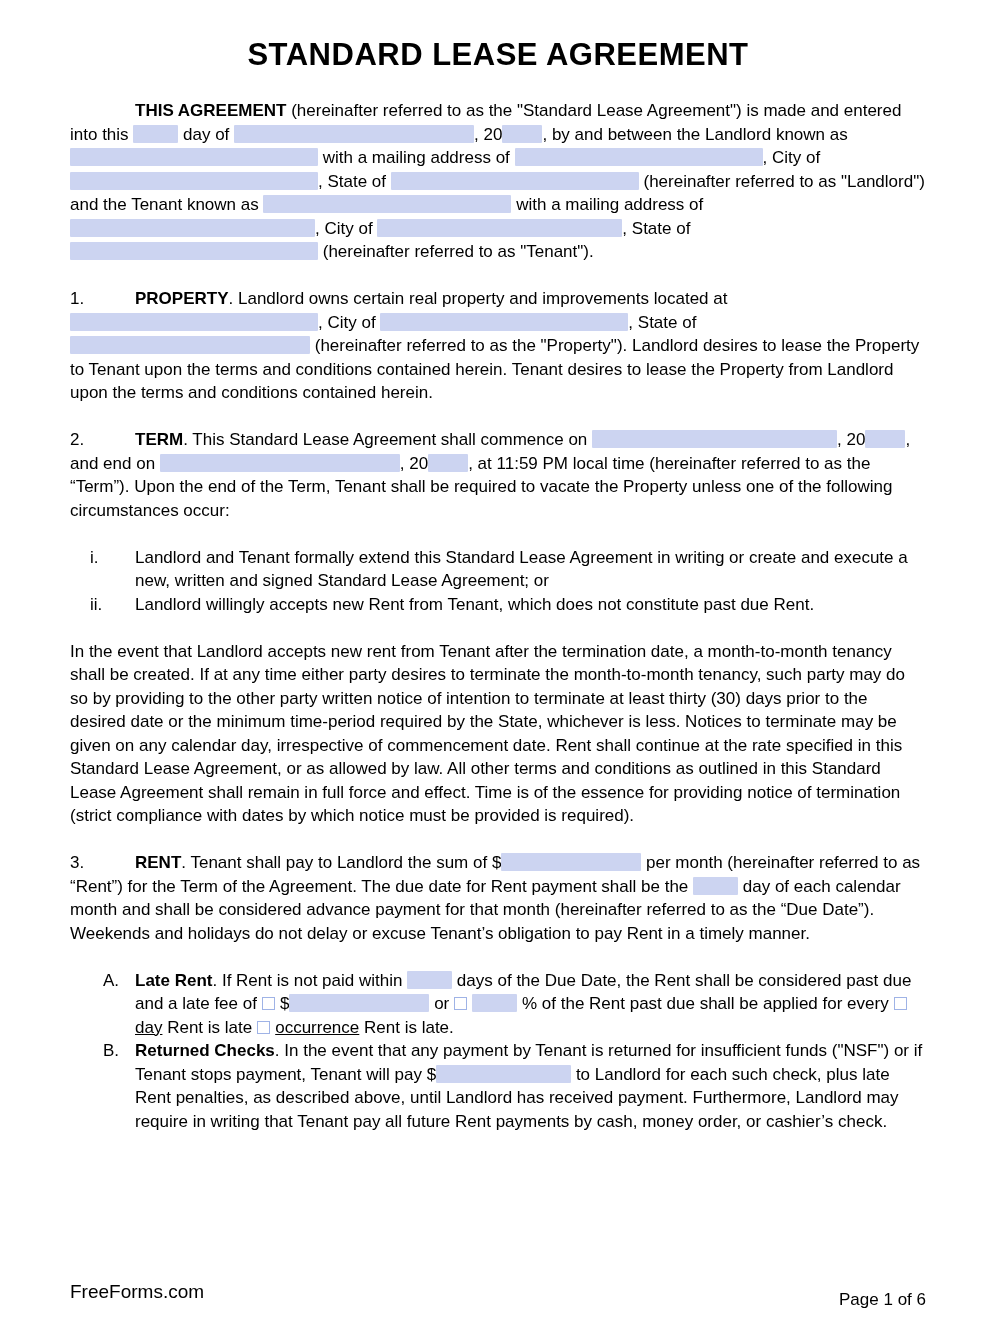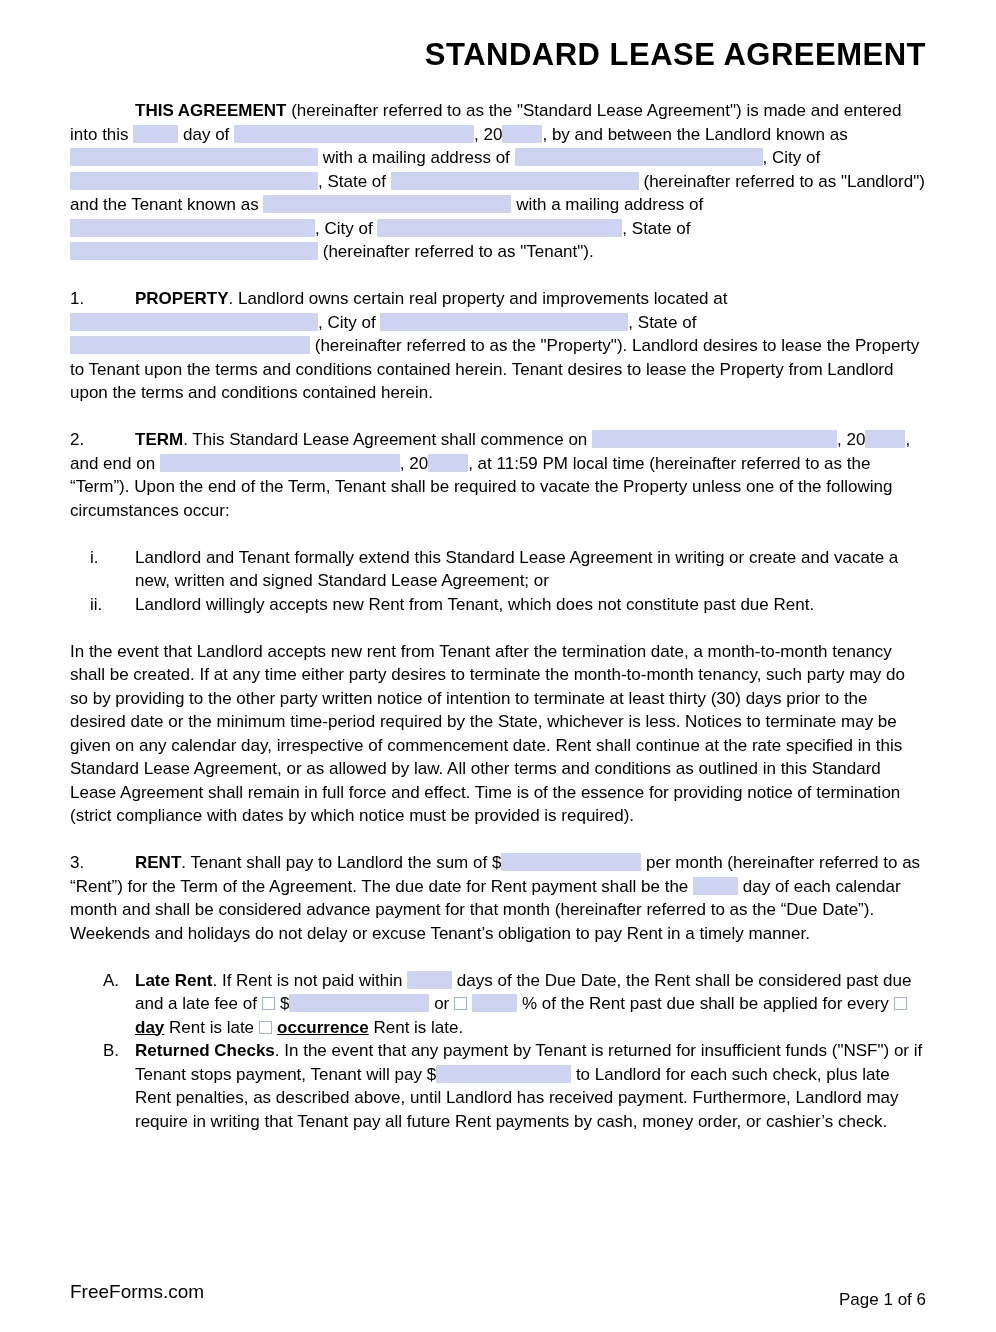--- a/index.html
+++ b/index.html
@@ -12,21 +12,21 @@
     background: var(--page_bg, #ffffff);
     color: var(--text, #000000);
     font-family: "Liberation Sans", sans-serif;
     font-size: 17px;
     line-height: 23.5px;
     padding: 34px 70px 0 70px;
     overflow: hidden;
   }
   h1.doc-title {
     margin: 2px 0 25px 0;
-    text-align: right;
+    text-align: center;
     font-size: 31px;
     line-height: 38px;
     letter-spacing: 0.5px;
     font-weight: bold;
   }
   p.para { margin: 0 0 23.5px 0; }
   .tab { display: inline-block; width: 65px; }
   .num { display: inline-block; width: 65px; }
   .blank {
     display: inline-block;
@@ -44,21 +44,21 @@
   .w248 { width: 248px; }
   .cb {
     display: inline-block;
     width: 13px;
     height: 13px;
     border: 1.5px solid var(--checkbox_border, #9fb3e6);
     background: #ffffff;
     margin: 0 5px;
     vertical-align: -1px;
   }
-  .u { text-decoration: underline; font-weight: bold; }
+  .u { text-decoration: underline; }
   .roman-list { margin: 0 0 23.5px 0; }
   .roman-item { display: flex; padding-left: 20px; }
   .roman-marker { flex: 0 0 45px; }
   .roman-text { flex: 1; }
   .alpha-item { display: flex; padding-left: 33px; }
   .alpha-marker { flex: 0 0 32px; }
   .alpha-body { flex: 1; }
   .footer-left { position: absolute; left: 70px; bottom: 29px; font-size: 19px; }
   .footer-right { position: absolute; right: 70px; bottom: 21px; font-size: 17px; text-align: right; }
 </style>
@@ -72,21 +72,21 @@
   <p class="para"><span class="tab"></span><b>THIS AGREEMENT</b><span> (hereinafter referred to as the "Standard Lease Agreement") is made and entered into this </span><span class="blank w45"></span><span> day of </span><span class="blank w240"></span><span>, 20</span><span class="blank w40"></span><span>, by and between the Landlord known as </span><span class="blank w248"></span><span> with a mailing address of </span><span class="blank w248"></span><span>, City of </span><span class="blank w248"></span><span>, State of </span><span class="blank w248"></span><span> (hereinafter referred to as "Landlord") and the Tenant known as </span><span class="blank w248"></span><span> with a mailing address of </span><span class="blank w245"></span><span>, City of </span><span class="blank w245"></span><span>, State of </span><span class="blank w248"></span><span> (hereinafter referred to as "Tenant").</span></p>
 
 
   <p class="para"><span class="num">1.</span><b>PROPERTY</b><span>. Landlord owns certain real property and improvements located at </span><span class="blank w248"></span><span>, City of </span><span class="blank w248"></span><span>, State of </span><span class="blank w240"></span><span> (hereinafter referred to as the "Property"). Landlord desires to lease the Property to Tenant upon the terms and conditions contained herein. Tenant desires to lease the Property from Landlord upon the terms and conditions contained herein.</span></p>
 
   <p class="para"><span class="num">2.</span><b>TERM</b><span>. This Standard Lease Agreement shall commence on </span><span class="blank w245"></span><span>, 20</span><span class="blank w40"></span><span>, and end on </span><span class="blank w240"></span><span>, 20</span><span class="blank w40"></span><span>, at 11:59 PM local time (hereinafter referred to as the “Term”). Upon the end of the Term, Tenant shall be required to vacate the Property unless one of the following circumstances occur:</span></p>
 
   <div class="roman-list">
     <div class="roman-item">
       <span class="roman-marker">i.</span>
-      <span class="roman-text">Landlord and Tenant formally extend this Standard Lease Agreement in writing or create and vacate a new, written and signed Standard Lease Agreement; or</span>
+      <span class="roman-text">Landlord and Tenant formally extend this Standard Lease Agreement in writing or create and execute a new, written and signed Standard Lease Agreement; or</span>
     </div>
     <div class="roman-item">
       <span class="roman-marker">ii.</span>
       <span class="roman-text">Landlord willingly accepts new Rent from Tenant, which does not constitute past due Rent.</span>
     </div>
   </div>
 
   <p class="para">In the event that Landlord accepts new rent from Tenant after the termination date, a month-to-month tenancy shall be created. If at any time either party desires to terminate the month-to-month tenancy, such party may do so by providing to the other party written notice of intention to terminate at least thirty (30) days prior to the desired date or the minimum time-period required by the State, whichever is less. Notices to terminate may be given on any calendar day, irrespective of commencement date. Rent shall continue at the rate specified in this Standard Lease Agreement, or as allowed by law. All other terms and conditions as outlined in this Standard Lease Agreement shall remain in full force and effect. Time is of the essence for providing notice of termination (strict compliance with dates by which notice must be provided is required).</p>
 
   <p class="para"><span class="num">3.</span><b>RENT</b><span>. Tenant shall pay to Landlord the sum of $</span><span class="blank w140"></span><span> per month (hereinafter referred to as “Rent”) for the Term of the Agreement. The due date for Rent payment shall be the </span><span class="blank w45"></span><span> day of each calendar month and shall be considered advance payment for that month (hereinafter referred to as the “Due Date”). Weekends and holidays do not delay or excuse Tenant’s obligation to pay Rent in a timely manner.</span></p>

